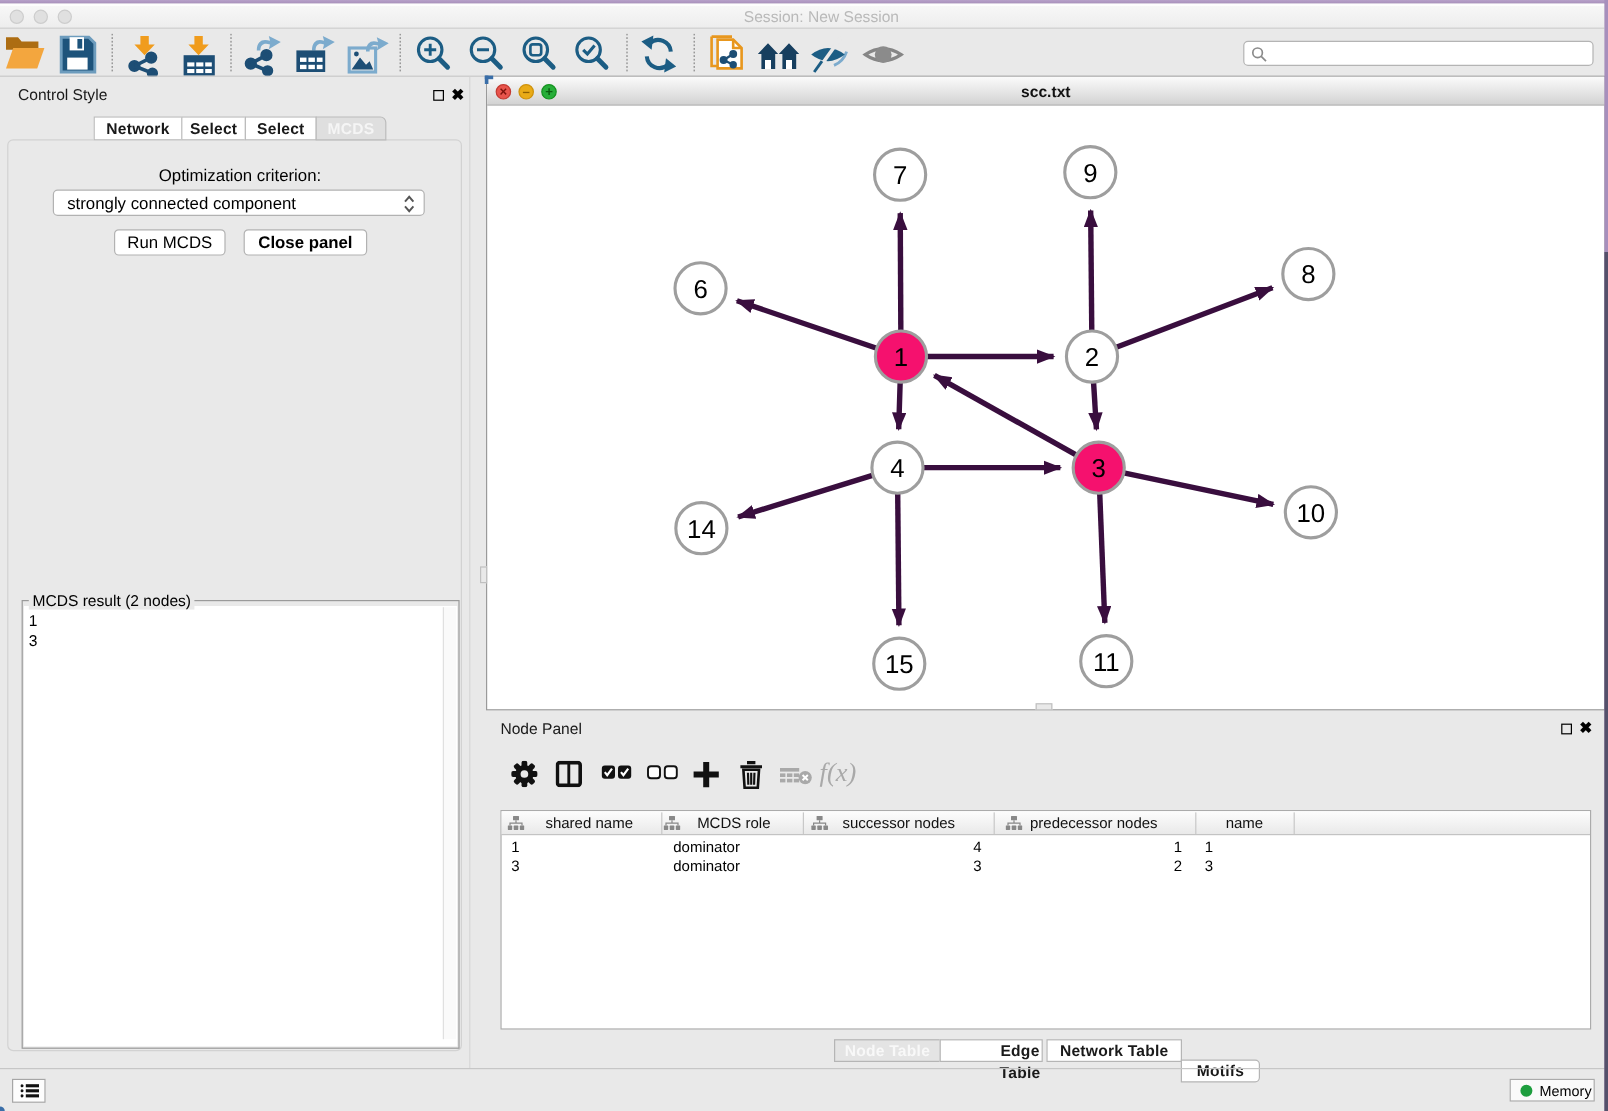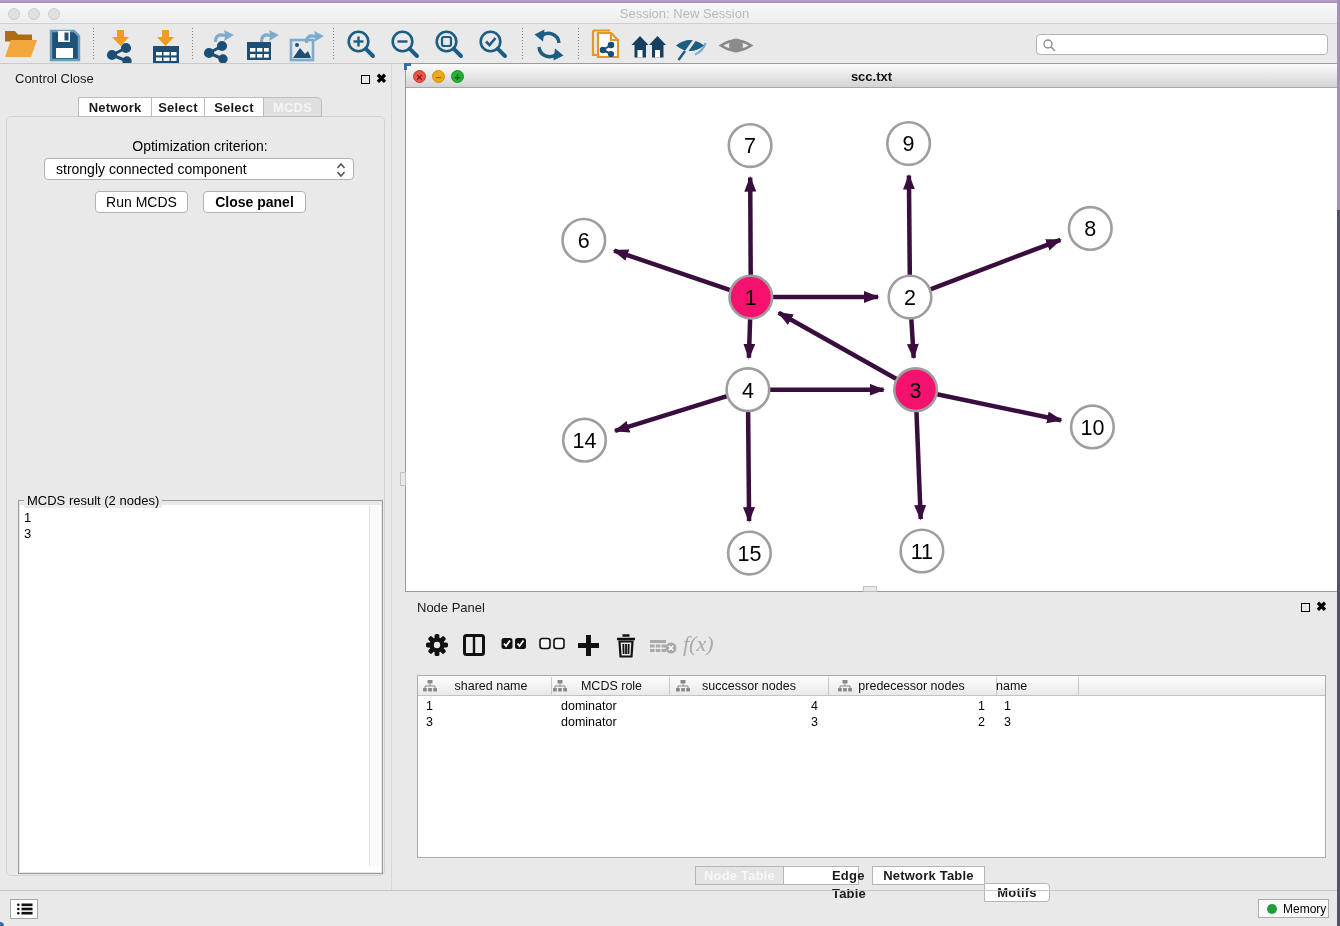--- a/index.html
+++ b/index.html
@@ -212,21 +212,21 @@
   </svg>
 
   <svg class="tbi" style="left:718px" width="36" height="36" viewBox="0 0 36 36">
     <path d="M3 17.5 Q18 7.5 33 17.5 Q18 27.5 3 17.5 z" fill="none" stroke="#868686" stroke-width="2.6"></path>
     <circle cx="18" cy="17.5" r="7" fill="#8b8b8b"></circle>
   </svg>
 </div>
 <div id="hline-top" class="abs"></div>
 <div class="abs" style="left:391px; top:64px; width:1px; height:826px; background:#d6d6d6;"></div>
 
-<div id="cp-title" class="abs">Control Close</div>
+<div id="cp-title" class="abs">Control Style</div>
 <div id="cp-float" class="abs"></div>
 <div id="cp-close" class="abs">✖</div>
 <div id="cp-body" class="abs"></div>
 <div class="cptab abs" style="left:78px; width:74px;">Network</div>
 <div class="cptab abs" style="left:151px; width:54px;">Select</div>
 <div class="cptab abs" style="left:204px; width:60px;">Select</div>
 <div class="cptab abs" style="left:263px; width:59px; background:#dfdfdf; color:#f5f5f5; border-radius:0 5px 0 0;">MCDS</div>
 <div class="abs" style="left:0; top:138px; width:400px; text-align:center; font-size:14px;">Optimization criterion:</div>
 <div class="abs" id="dropdown" style="left:44px; top:158px; width:310px; height:22px; background:#fff; border:1px solid #b2b2b2; border-radius:4px; font-size:14px; line-height:21px; padding-left:11px;">strongly connected component
   <svg style="position:absolute; right:7px; top:3px;" width="10" height="16" viewBox="0 0 10 16">
@@ -403,34 +403,34 @@
         <rect x="0" y="8" width="3.8" height="3.6" rx="0.5"></rect>
         <rect x="5.1" y="8" width="3.8" height="3.6" rx="0.5"></rect>
         <rect x="10.2" y="8" width="3.8" height="3.6" rx="0.5"></rect>
       </g>
       <path d="M7 3.6 V6 M2 8 V6 H12 V8" stroke="#888" stroke-width="1" fill="none"></path>
     </svg>
   <div class="thtxt" style="left:24px; width:98px; text-align:center;">shared name</div>
   <div class="thtxt" style="left:148px; width:91px; text-align:center;">MCDS role</div>
   <div class="thtxt" style="left:266px; width:130px; text-align:center;">successor nodes</div>
   <div class="thtxt" style="left:423px; width:141px; text-align:center;">predecessor nodes</div>
-  <div class="thtxt" style="left:578px; width:82px; ">name</div>
+  <div class="thtxt" style="left:578px; width:82px; text-align:center;">name</div>
   <div class="trow" style="left:8px; top:23px;">1</div>
   <div class="trow" style="left:143px; top:23px;">dominator</div>
   <div class="trow" style="left:340px; top:23px; width:60px; text-align:right;">4</div>
   <div class="trow" style="left:507px; top:23px; width:60px; text-align:right;">1</div>
   <div class="trow" style="left:586px; top:23px;">1</div>
   <div class="trow" style="left:8px; top:39px;">3</div>
   <div class="trow" style="left:143px; top:39px;">dominator</div>
   <div class="trow" style="left:340px; top:39px; width:60px; text-align:right;">3</div>
   <div class="trow" style="left:507px; top:39px; width:60px; text-align:right;">2</div>
   <div class="trow" style="left:586px; top:39px;">3</div>
 </div>
 <div class="bttab abs" style="left:695px; width:89px; background:#e4e4e4; color:#f8f8f8;">Node Table</div>
-<div class="bttab abs" style="left:783px; width:76px;padding-left:48px;">Edge Table</div>
+<div class="bttab abs" style="left:783px; width:86px;padding-left:48px;">Edge Table</div>
 <div class="bttab abs" style="left:872px; width:113px;">Network Table</div>
 <div class="bttab abs" style="left:984px; width:66px; border-radius:0 4px 4px 0;margin-top:17px;">Motifs</div>
 
 <div class="abs" style="left:404px; top:63px; width:7px; height:3px; background:#3a6ea8;"></div>
 <div class="abs" style="left:404px; top:63px; width:3px; height:7px; background:#3a6ea8;"></div>
 <div class="abs" style="left:400px; top:472px; width:6px; height:14px; background:#e9e9e9; border:1px solid #c0c0c0;"></div>
 <div class="abs" style="left:863px; top:586px; width:14px; height:6px; background:#e9e9e9; border:1px solid #c0c0c0;"></div>
 <div id="statusline" class="abs"></div>
 <div id="listbtn" class="abs">
   <svg width="16" height="12" viewBox="0 0 16 12" style="position:absolute;left:6px;top:3px;">

